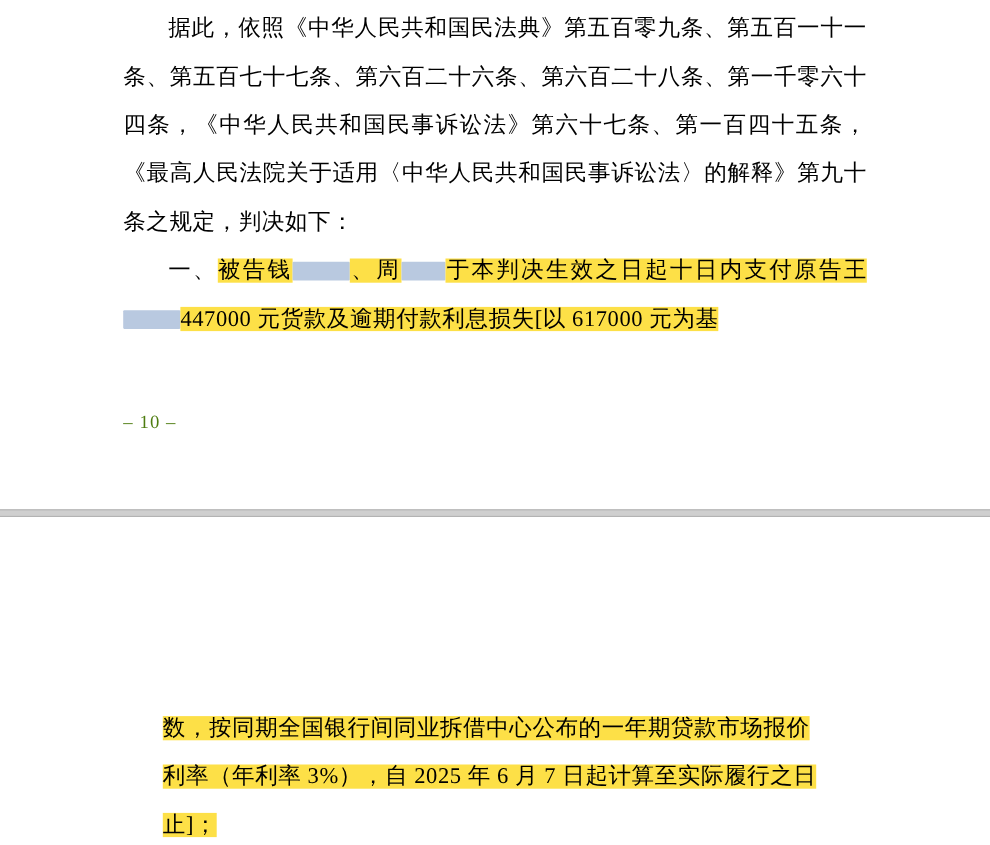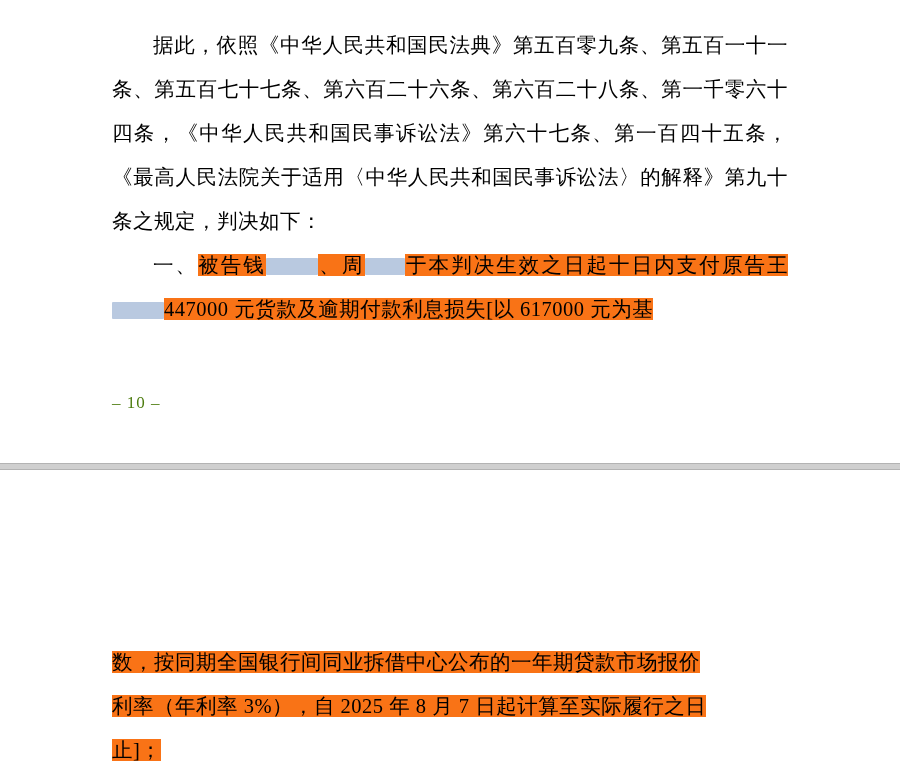--- a/index.html
+++ b/index.html
@@ -25,27 +25,27 @@
   }
   .para {
     font-size: 20.5px;
     line-height: 44px;
     letter-spacing: 0.5px;
     text-align: justify;
     text-justify: inter-ideograph;
     margin: 0;
   }
   .para-first {
-    padding-top: 23px;
+    padding-top: 4px;
   }
   .indent2 {
     text-indent: 2em;
   }
   .hl {
-    background: #f97316;
+    background: #fde047;
   }
   .redact {
     display: inline-block;
     background: #b9c9e0;
     vertical-align: -3px;
     height: 17px;
     border-radius: 1px;
   }
   .redact.w1 { width: 52px; }
   .redact.w2 { width: 40px; }
@@ -87,21 +87,21 @@
   }
   .second-page .doc-body {
     padding-top: 170px;
   }
   .tail-line {
     font-size: 20.5px;
     line-height: 44px;
     letter-spacing: 0.5px;
     margin: 0;
   }
-  .nowrap { white-space: nowrap; }
+  .nowrap { white-space: nowrap; margin-left: 36px; }
 </style>
 </head>
 <body>
 
 <div class="page">
 
   <div class="doc-body">
 
     <p class="para para-first indent2">据此，依照《中华人民共和国民法典》第五百零九条、第五百一十一条、第五百七十七条、第六百二十六条、第六百二十八条、第一千零六十四条，《中华人民共和国民事诉讼法》第六十七条、第一百四十五条，《最高人民法院关于适用〈中华人民共和国民事诉讼法〉的解释》第九十条之规定，判决如下：</p>
 
@@ -116,21 +116,21 @@
     <div class="line-top"></div>
     <div class="line-bottom"></div>
   </div>
 
   <div class="second-page">
     <div class="doc-body">
       <p class="tail-line nowrap">
         <span class="hl">数，按同期全国银行间同业拆借中心公布的一年期贷款市场报价</span>
       </p>
       <p class="tail-line nowrap">
-        <span class="hl">利率（年利率 3%），自 2025 年 8 月 7 日起计算至实际履行之日</span>
+        <span class="hl">利率（年利率 3%），自 2025 年 6 月 7 日起计算至实际履行之日</span>
       </p>
       <p class="tail-line nowrap">
         <span class="hl">止]；</span>
       </p>
     </div>
   </div>
 
 </div>
 
 </body></html>

